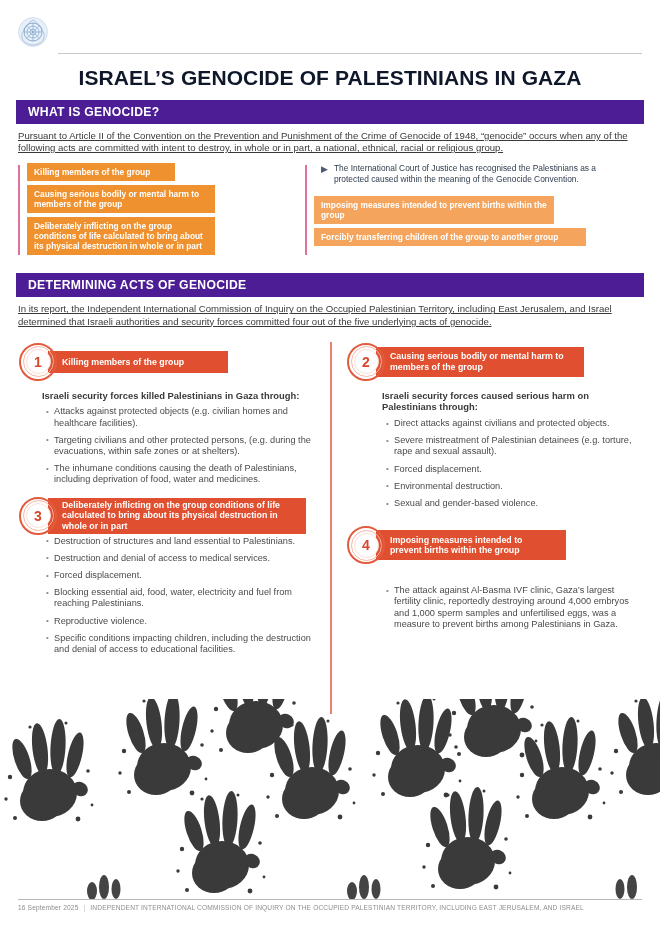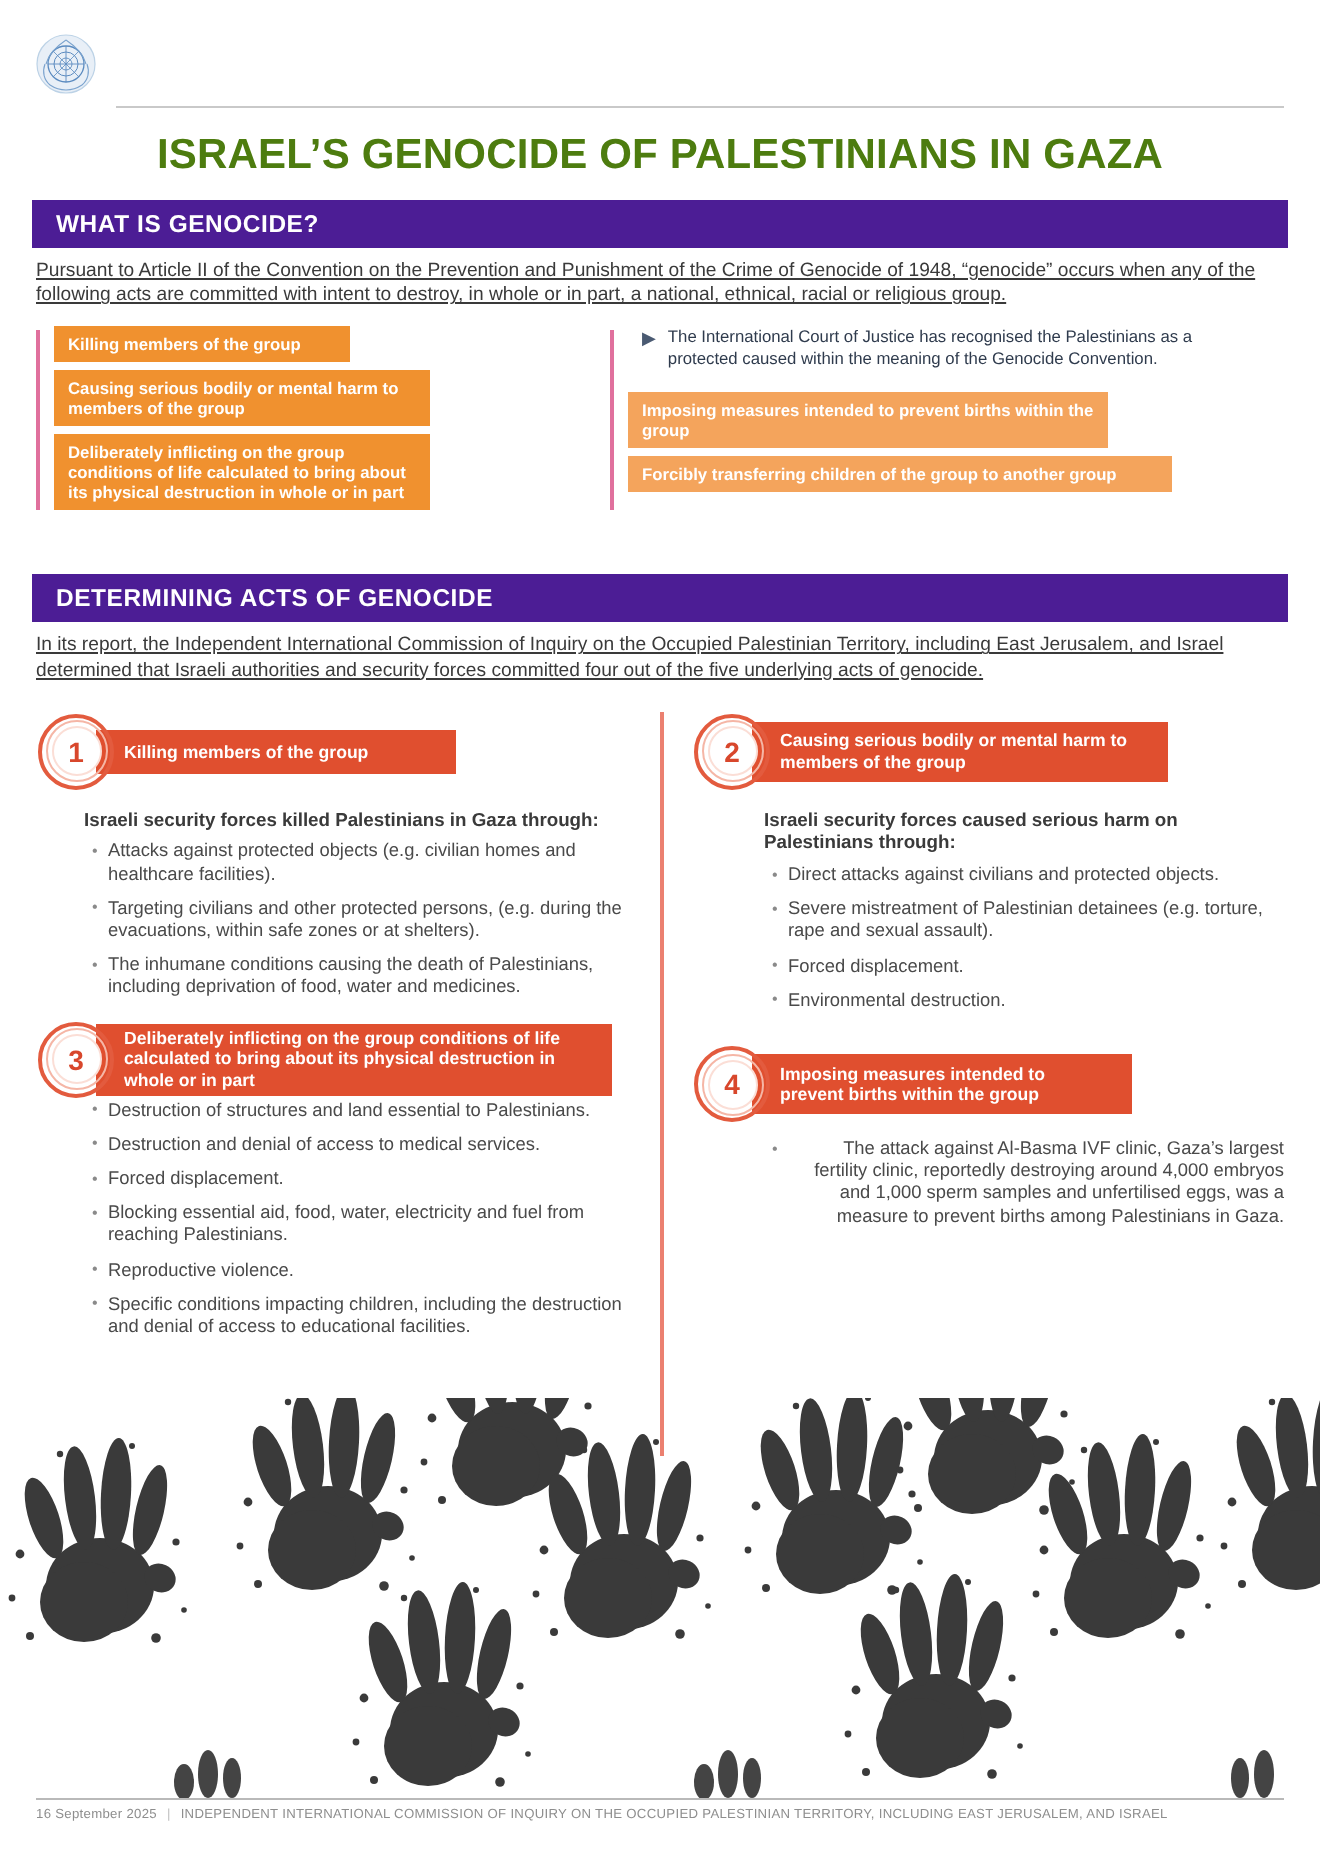--- a/index.html
+++ b/index.html
@@ -48,21 +48,21 @@
   }
   .masthead-rule {
     margin: 6px 18px 0 58px;
     border-bottom: 1px solid #c9c9c9;
   }
 
   .main-title {
     text-align: center;
     font-size: 21px;
     font-weight: bold;
-    color: #4d7c0f;
+    color: #0f172a;
     letter-spacing: 0.1px;
     margin: 12px 0 10px 0;
   }
 
   
   .section-bar {
     background: #4c1d95;
     color: #ffffff;
     font-size: 12.2px;
     font-weight: bold;
@@ -315,21 +315,21 @@
     <div class="acts-col right">
       <div class="icj-row">
         <span class="icj-arrow">▶</span>
         <div class="icj-text">The International Court of Justice has recognised the Palestinians as a protected caused within the meaning of the Genocide Convention.</div>
       </div>
       <div class="act-box pale" style="width:240px;margin-top:12px;">Imposing measures intended to prevent births within the group</div>
       <div class="act-box pale" style="width:272px;">Forcibly transferring children of the group to another group</div>
     </div>
   </div>
 
-  <div class="section-bar" style="margin-top:28px;">DETERMINING ACTS OF GENOCIDE</div>
+  <div class="section-bar" style="margin-top:14px;">DETERMINING ACTS OF GENOCIDE</div>
   <div class="section-body">In its report, the Independent International Commission of Inquiry on the Occupied Palestinian Territory, including East Jerusalem, and Israel determined that Israeli authorities and security forces committed four out of the five underlying acts of genocide.</div>
 
   <div class="determine-wrap">
     <div class="col-divider"></div>
 
     <div class="det-col left">
 
       <div class="act-head">
         <div class="num-badge">
           <span class="ring ring1"></span>
@@ -375,32 +375,33 @@
           <span class="num">2</span>
         </div>
         <div class="head-label h2">Causing serious bodily or mental harm to members of the group</div>
       </div>
       <div class="act-intro indent-r">Israeli security forces caused serious harm on Palestinians through:</div>
       <ul class="act-list indent-r">
         <li>Direct attacks against civilians and protected objects.</li>
         <li>Severe mistreatment of Palestinian detainees (e.g. torture, rape and sexual assault).</li>
         <li>Forced displacement.</li>
         <li>Environmental destruction.</li>
+        <li>Sexual and gender-based violence.</li>
       </ul>
 
       <div class="act-head" style="margin-top:16px;">
         <div class="num-badge">
           <span class="ring ring1"></span>
           <span class="ring ring2"></span>
           <span class="ring ring3"></span>
           <span class="num">4</span>
         </div>
         <div class="head-label h4">Imposing measures intended to prevent births within the group</div>
       </div>
-      <ul class="act-list indent-r" style="margin-top:7px;text-align:right;">
+      <ul class="act-list indent-r" style="margin-top:20px;">
         <li>The attack against Al-Basma IVF clinic, Gaza’s largest fertility clinic, reportedly destroying around 4,000 embryos and 1,000 sperm samples and unfertilised eggs, was a measure to prevent births among Palestinians in Gaza.</li>
       </ul>
     </div>
   </div>
 
   <div class="handprints">
     <svg width="660" height="200" viewBox="0 0 660 200" aria-hidden="true">
       <defs>
         <g id="hand">
 

